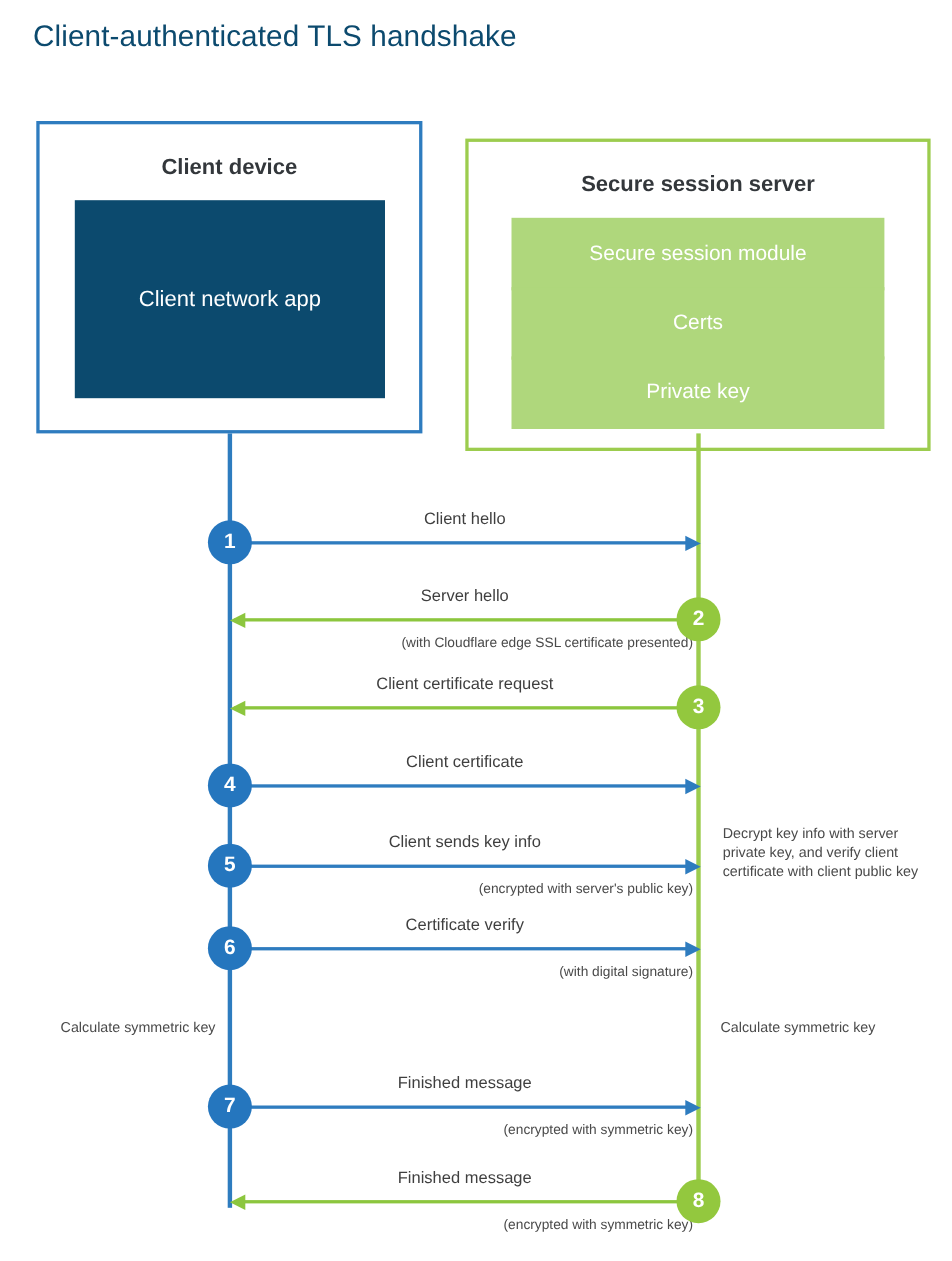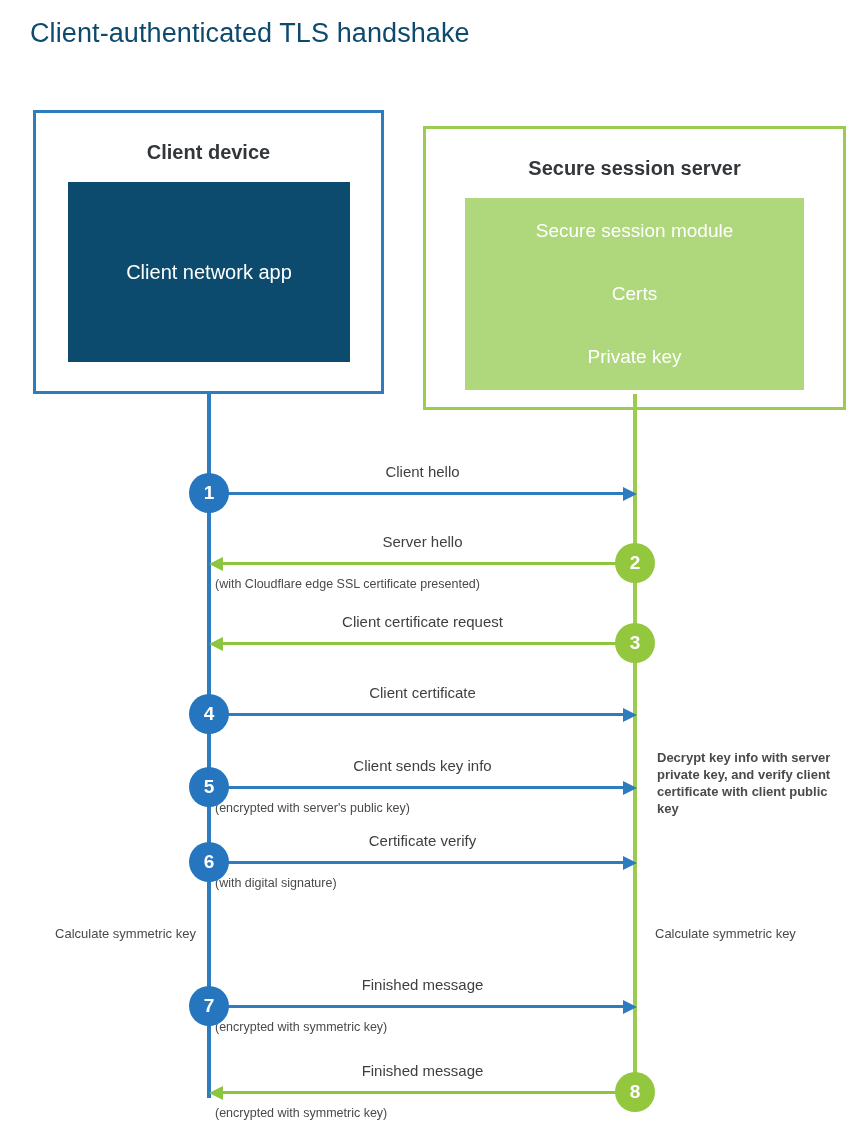--- a/index.html
+++ b/index.html
@@ -118,21 +118,21 @@
     text-align: center;
     font-size: 15px;
     color: #3f3f3f;
     top: -30px;
     white-space: nowrap;
   }
   .msg-sub {
     position: absolute;
     left: 215px;
     width: 415px;
-    text-align: left;
+    text-align: right;
     font-size: 12.5px;
     color: #4a4a4a;
     top: 14px;
     white-space: nowrap;
   }
   .arrow-line {
     position: absolute;
     height: 3px;
     top: -1px;
   }
@@ -173,21 +173,20 @@
     position: absolute;
     font-size: 13px;
     line-height: 17px;
     color: #4a4a4a;
   }
   #note-server-decrypt {
     left: 657px;
     top: 749px;
     width: 190px;
     text-align: left;
-    font-weight: bold;
   }
   #note-client-symmetric {
     left: 48px;
     top: 925px;
     width: 155px;
     text-align: center;
   }
   #note-server-symmetric {
     left: 655px;
     top: 925px;

